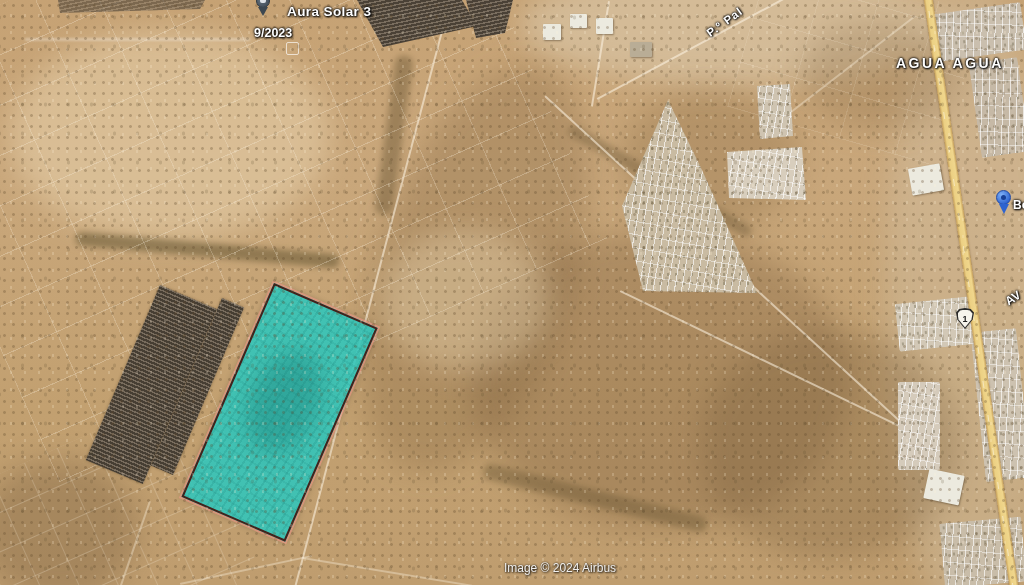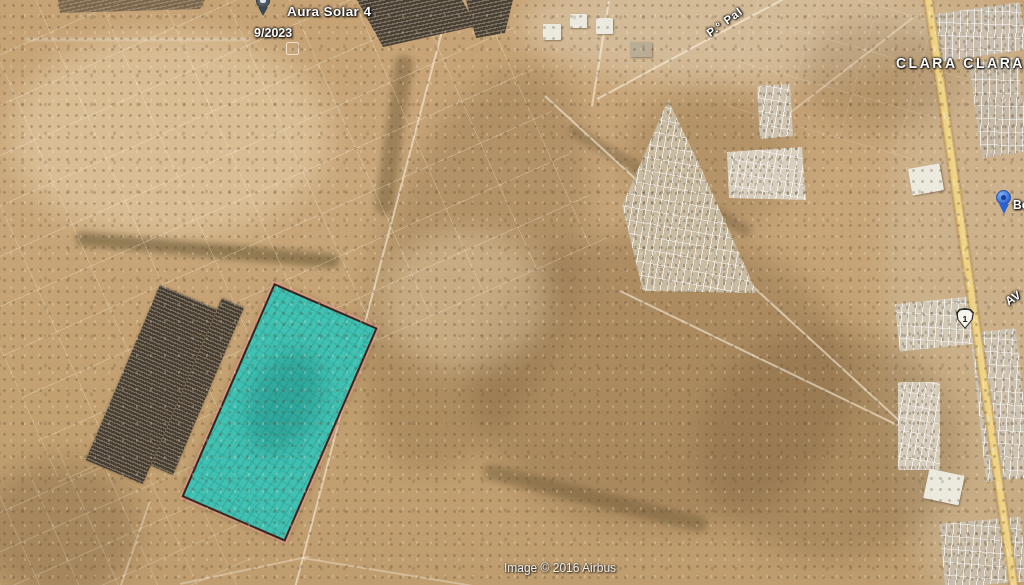--- a/index.html
+++ b/index.html
@@ -192,21 +192,21 @@
     <div class="pin-dot" style="left:5px;top:4px;width:6px;height:5px;background:rgba(235,240,244,0.9);"></div>
     <div class="pin-tail" style="left:3px;top:13px;border-top:9px solid #3c4750;"></div>
   </div>
 
   <div class="pin" style="left:996px;top:190px;width:16px;height:26px;">
     <div class="pin-head" style="left:0;top:0;width:15px;height:15px;background:radial-gradient(circle at 35% 30%, #7fb1f7, #2d63cf 75%);border:1px solid #1d49a8;"></div>
     <div class="pin-dot" style="left:5px;top:5px;width:5px;height:5px;border-radius:50%;background:#173f96;"></div>
     <div class="pin-tail" style="left:2.5px;top:14px;border-top:10px solid #2d63cf;"></div>
   </div>
 
-  <span class="maplabel" style="left:287px;top:4px;font-size:13.5px;letter-spacing:0.4px;">Aura Solar 4</span>
+  <span class="maplabel" style="left:287px;top:4px;font-size:13.5px;letter-spacing:0.4px;">Aura Solar 3</span>
   <span class="maplabel" style="left:254px;top:26px;font-size:12.5px;font-weight:600;">9/2023</span>
-  <span class="maplabel" style="left:896px;top:55px;font-size:14px;letter-spacing:2.5px;">CLARA CLARA</span>
+  <span class="maplabel" style="left:896px;top:55px;font-size:14px;letter-spacing:2.5px;">AGUA AGUA</span>
   <span class="maplabel" style="left:708px;top:28px;font-size:11.5px;letter-spacing:1px;transform:rotate(-36deg);transform-origin:0 50%;">P.º Pal</span>
   <span class="maplabel" style="left:1005px;top:291px;font-size:12px;transform:rotate(-33deg);">AV</span>
   <span class="maplabel" style="left:1013px;top:198px;font-size:12px;">Bo</span>
-  <span class="attribution">Image © 2016 Airbus</span>
+  <span class="attribution">Image © 2024 Airbus</span>
 
 </div>
 
 </body></html>

